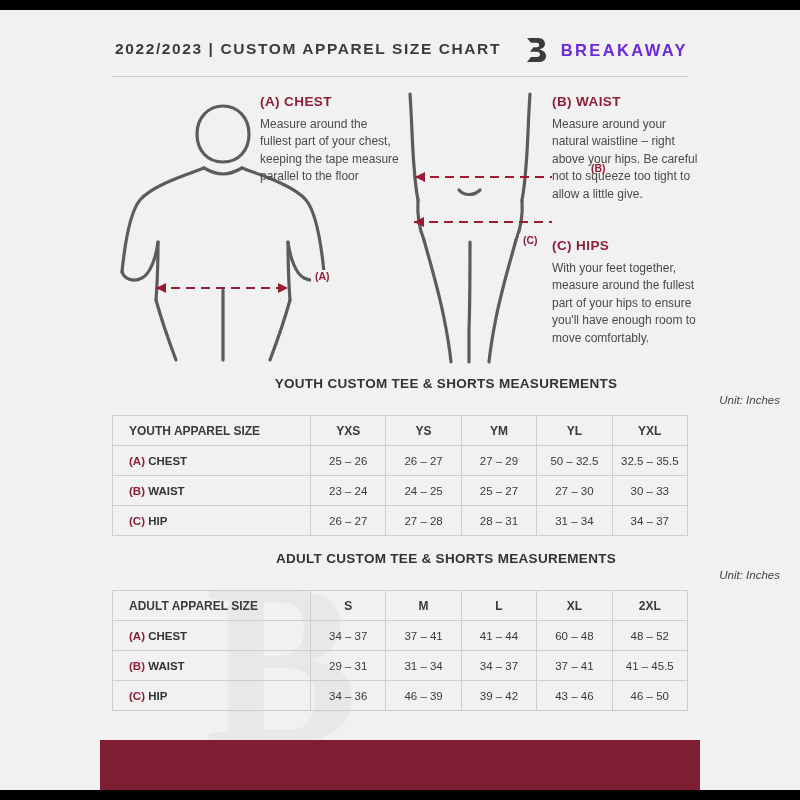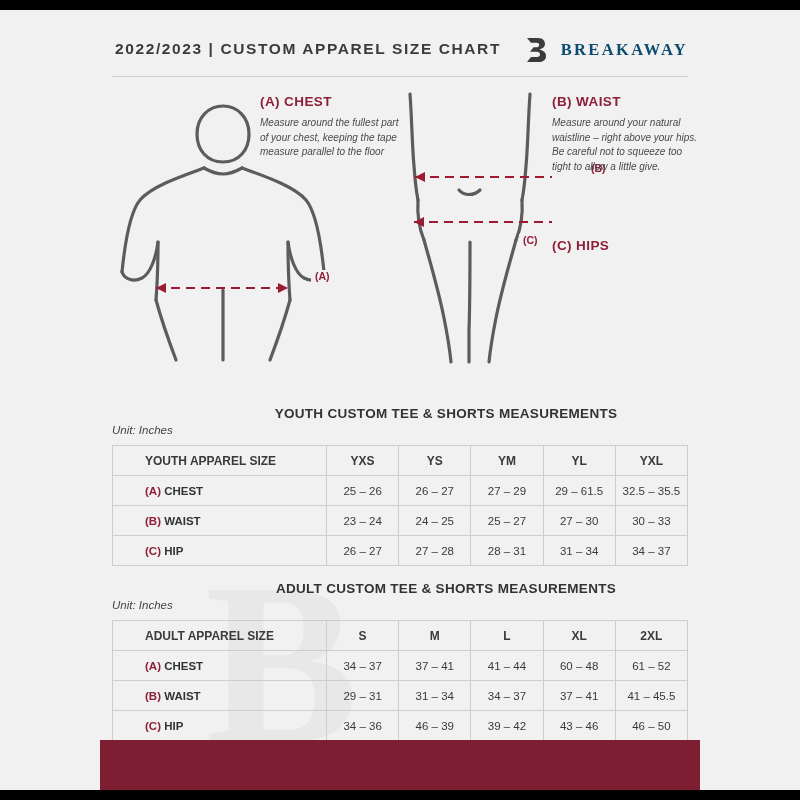--- a/index.html
+++ b/index.html
@@ -60,22 +60,21 @@
   }
   .brand-mark {
     width: 26px;
     height: 28px;
     position: relative;
   }
   .brand-name {
     font-size: 16.5px;
     font-weight: bold;
     letter-spacing: 2.4px;
-    color: #0c4a6e;
-    font-family: Liberation Serif, serif;
+    color: #6d28d9;
   }
   .header-rule {
     position: absolute;
     left: 112px;
     top: 66px;
     width: 576px;
     height: 1px;
     background: #cfcfcf;
   }
 
@@ -91,64 +90,63 @@
 
   .callout { position: absolute; width: 140px; }
   .callout .ch {
     font-size: 13.5px;
     font-weight: bold;
     color: #8e1f38;
     letter-spacing: 0.4px;
     margin: 0 0 7px 0;
   }
   .callout .cb {
-    font-size: 10px;
-    font-style: italic;
+    font-size: 12px;
     color: #4a4a4a;
     line-height: 1.45;
   }
   #callout-chest { left: 148px; top: 12px; width: 140px; }
   #callout-waist { left: 440px; top: 12px; width: 148px; }
   #callout-hips  { left: 440px; top: 156px; width: 148px; }
 
   
-  .section { position: absolute; left: 112px; width: 668px; margin-top: 30px; }
+  .section { position: absolute; left: 112px; width: 668px; }
   #youth-section { top: 366px; }
   #adult-section { top: 541px; }
 
   .sec-title {
     text-align: center;
     font-size: 13.5px;
     font-weight: bold;
     color: #333;
     letter-spacing: 0.3px;
   }
   .sec-unit {
-    text-align: left;
+    text-align: right;
     font-size: 11.5px;
     font-style: italic;
     color: #444;
     margin-top: 3px;
     margin-bottom: 9px;
   }
   table {
     width: 576px;
     border-collapse: collapse;
     table-layout: fixed;
   }
   th, td {
     border: 1px solid #c9c9c9;
     height: 27px;
     font-size: 11.5px;
     color: #3a3a3a;
     text-align: center;
   }
   th.rowhead, td.rowhead {
     text-align: left;
-    padding-left: 32px;
+    padding-left: 16px;
     width: 180px;
     font-weight: bold;
   }
   thead th {
     font-weight: bold;
     font-size: 12px;
   }
   thead th.rowhead { font-weight: bold; }
   tbody td { font-weight: normal; }
   tbody td.rowhead { font-weight: bold; color: #333; }
@@ -247,20 +245,21 @@
     <div class="callout" id="callout-chest">
       <div class="ch">(A) CHEST</div>
       <div class="cb">Measure around the fullest part of your chest, keeping the tape measure parallel to the floor</div>
     </div>
     <div class="callout" id="callout-waist">
       <div class="ch">(B) WAIST</div>
       <div class="cb">Measure around your natural waistline – right above your hips. Be careful not to squeeze too tight to allow a little give.</div>
     </div>
     <div class="callout" id="callout-hips">
       <div class="ch">(C) HIPS</div>
+      <div class="cb">With your feet together, measure around the fullest part of your hips to ensure you'll have enough room to move comfortably.</div>
     </div>
   </div>
 
   <div class="section" id="youth-section">
     <div class="sec-title">YOUTH CUSTOM TEE &amp; SHORTS MEASUREMENTS</div>
     <div class="sec-unit">Unit: Inches</div>
     <table>
       <thead>
         <tr>
           <th class="rowhead">YOUTH APPAREL SIZE</th>
@@ -270,21 +269,21 @@
           <th>YL</th>
           <th>YXL</th>
         </tr>
       </thead>
       <tbody>
         <tr class="r-chest">
           <td class="rowhead"><span class="tag">(A)</span> <span>CHEST</span></td>
           <td>25 – 26</td>
           <td>26 – 27</td>
           <td>27 – 29</td>
-          <td>29 – 61.5</td>
+          <td>50 – 32.5</td>
           <td>32.5 – 35.5</td>
         </tr>
         <tr class="r-waist">
           <td class="rowhead"><span class="tag">(B)</span> <span>WAIST</span></td>
           <td>23 – 24</td>
           <td>24 – 25</td>
           <td>25 – 27</td>
           <td>27 – 30</td>
           <td>30 – 33</td>
         </tr>
@@ -314,21 +313,21 @@
           <th>2XL</th>
         </tr>
       </thead>
       <tbody>
         <tr class="r-chest">
           <td class="rowhead"><span class="tag">(A)</span> <span>CHEST</span></td>
           <td>34 – 37</td>
           <td>37 – 41</td>
           <td>41 – 44</td>
           <td>60 – 48</td>
-          <td>61 – 52</td>
+          <td>48 – 52</td>
         </tr>
         <tr class="r-waist">
           <td class="rowhead"><span class="tag">(B)</span> <span>WAIST</span></td>
           <td>29 – 31</td>
           <td>31 – 34</td>
           <td>34 – 37</td>
           <td>37 – 41</td>
           <td>41 – 45.5</td>
         </tr>
         <tr class="r-hip">

